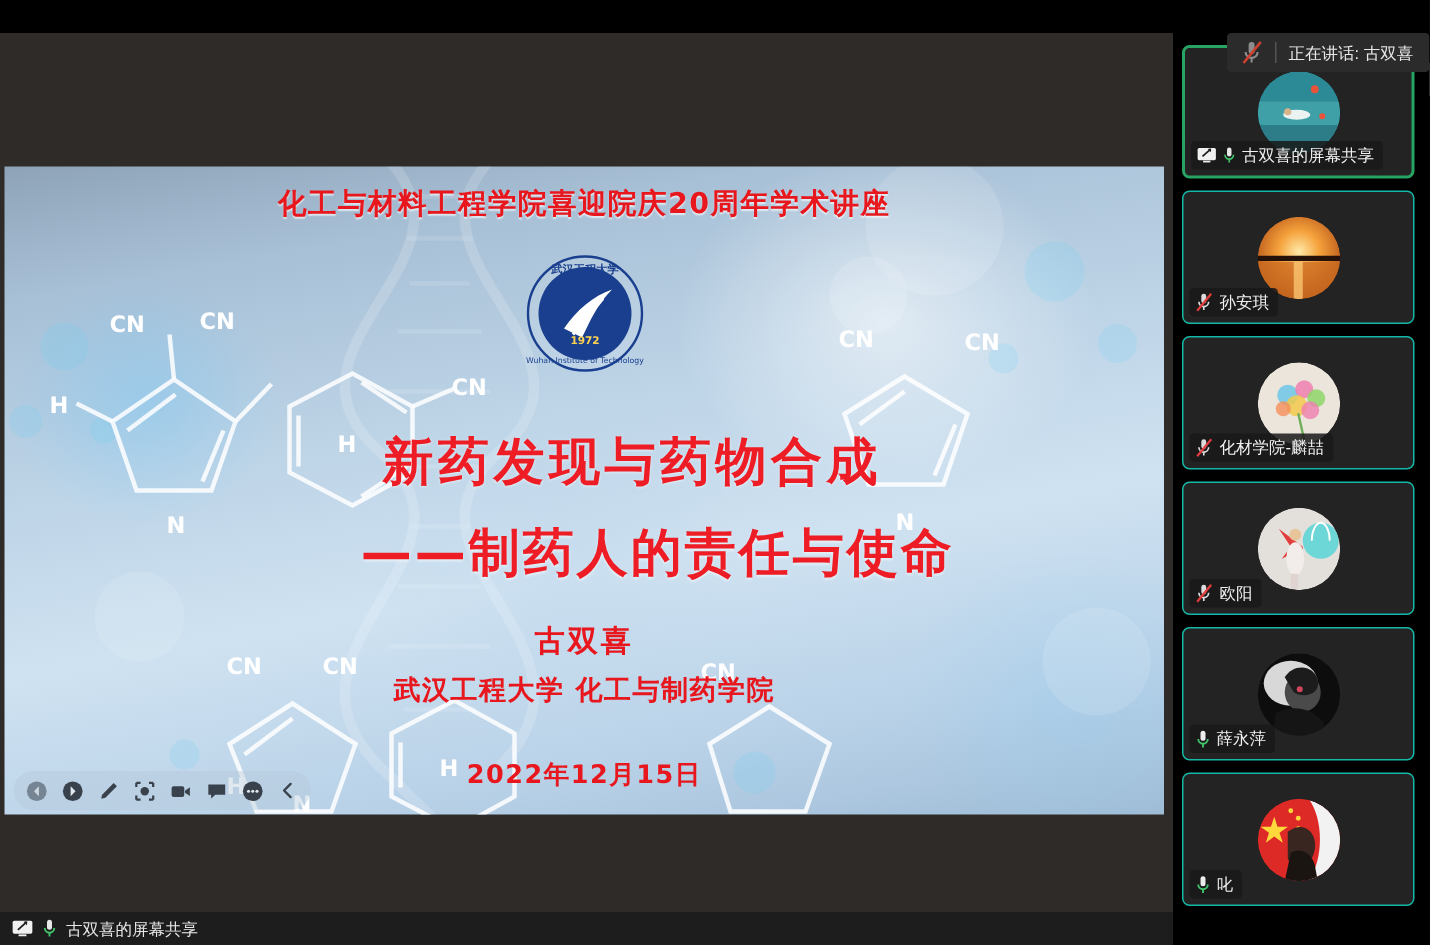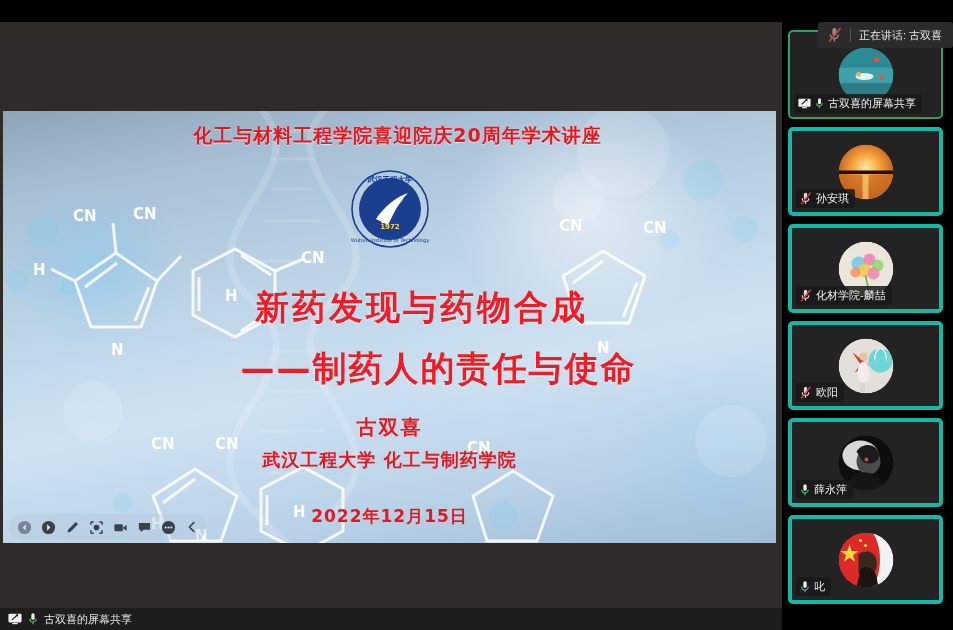--- a/index.html
+++ b/index.html
@@ -36,21 +36,21 @@
       radial-gradient(ellipse 160px 140px at 92% 82%, rgba(150,205,240,.30), rgba(150,205,240,0) 70%),
       linear-gradient(170deg,#8ea3b8 0%,#a8c0d6 16%,#bcd3e6 38%,#cfe2f1 60%,#b9d2e8 82%,#9fbcd6 100%);
   }
   #slide .dna {
     position:absolute; left:0; top:0; width:100%; height:100%;
     opacity:.55; pointer-events:none;
   }
   #slide .chem { position:absolute; left:0; top:0; width:100%; height:100%; pointer-events:none; }
 
   .s-head {
-    position:absolute; left:8px; top:12px; width:100%; text-align:center;
+    position:absolute; left:0; top:12px; width:100%; text-align:center;
     font-size:19px; font-weight:bold; color:#e8171d; letter-spacing:1px;
     text-shadow:0 1px 1px rgba(255,255,255,.65);
     font-family:"DejaVu Sans","Liberation Sans",sans-serif;
   }
   .s-logo {
     position:absolute; left:50%; top:58px; margin-left:-40px;
     width:80px; height:80px;
   }
   .s-title1 {
     position:absolute; left:0; top:174px; width:100%; text-align:center;
@@ -104,21 +104,21 @@
 
   
   #rail {
     position:absolute; left:782px; top:22px; width:171px; height:608px;
     background:#000;
     padding:8px 10px 0 6px;
     display:flex; flex-direction:column; gap:8px;
   }
   .tile {
     position:relative; width:100%; height:89px; flex:0 0 89px;
-    background:#232323; border:4px solid #14b8a6; border-radius:5px;
+    background:#232323; border:1px solid #14b8a6; border-radius:5px;
     overflow:hidden;
   }
   .tile.active { border:2px solid #27a463; }
   .tile .av {
     position:absolute; left:50%; top:50%; transform:translate(-50%,-50%);
     width:55px; height:55px; border-radius:50%; overflow:hidden;
   }
   .tile .nameplate {
     position:absolute; left:4px; bottom:4px;
     display:flex; align-items:center; gap:4px;

